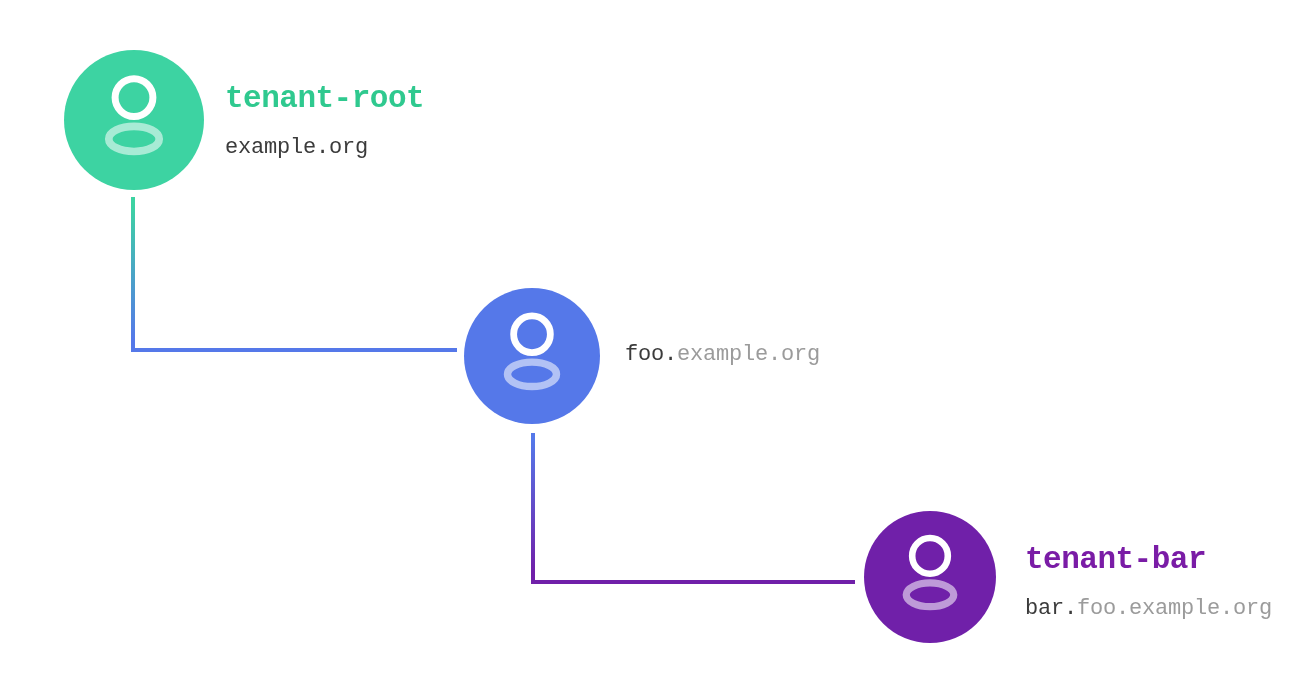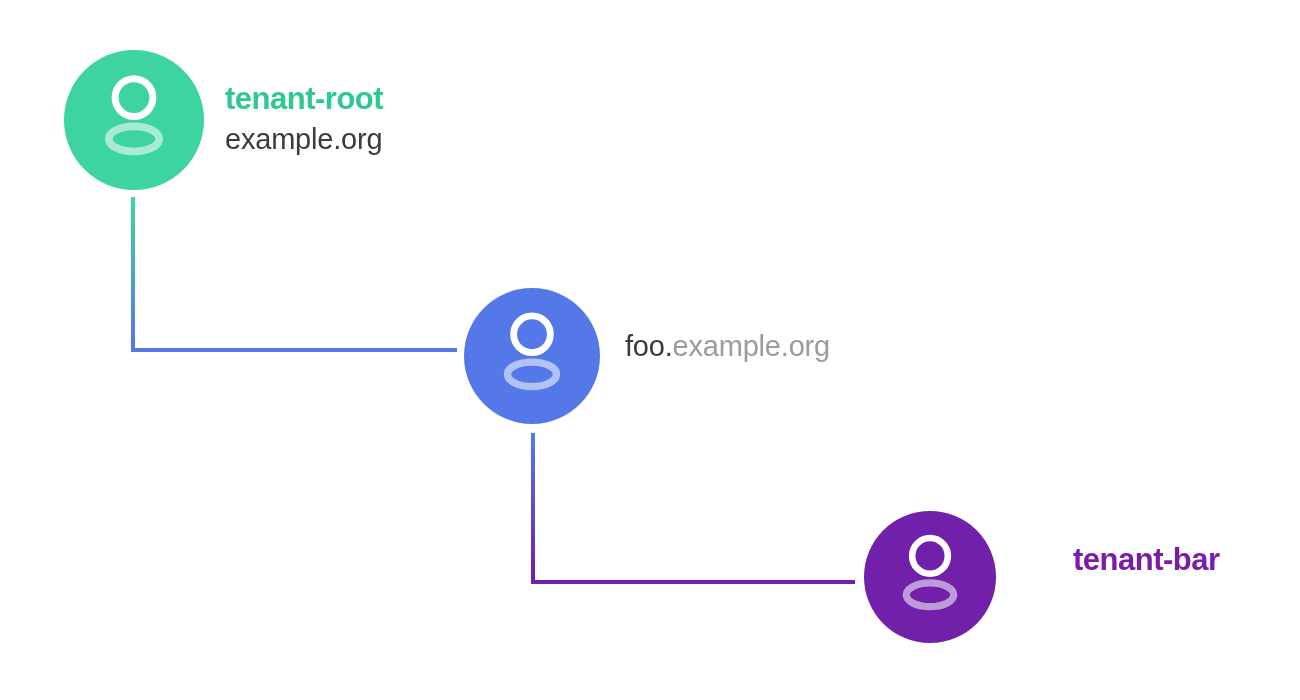--- a/index.html
+++ b/index.html
@@ -1,21 +1,21 @@
 <!DOCTYPE html>
 <html style="--background: #ffffff; --green: #3DD3A2; --blue: #5578E9; --purple: #7020A9; --title_green: #2FC98F; --title_blue: #5577E8; --title_purple: #7A1CA6; --domain_dark: #3B3B3B; --domain_gray: #9B9B9B; --icon_head: #FFFFFF; --icon_body: rgba(255,255,255,0.55);"><head>
 <meta charset="utf-8">
 <style>
   html, body { margin: 0; padding: 0; }
   .stage {
     position: relative;
     width: 1300px;
     height: 700px;
     background: var(--background, #ffffff);
-    font-family: Liberation Sans, sans-serif;
+    font-family: Liberation Mono, monospace;
     overflow: hidden;
   }
   .connector { position: absolute; }
   .c1v {
     left: 131px; top: 197px; width: 4px; height: 155px;
     background: linear-gradient(to bottom, var(--green) 5%, var(--blue) 92%);
   }
   .c1h {
     left: 131px; top: 348px; width: 326px; height: 4px;
     background: var(--blue);
@@ -46,23 +46,23 @@
   .labels {
     position: absolute; left: 161px; top: 33px;
     white-space: nowrap;
   }
   .title {
     font-size: 31px; font-weight: 700; line-height: 1;
     letter-spacing: -0.5px;
   }
   .n1 .title { color: var(--title_green);  }
   .n2 .title { color: var(--title_blue);   }
-  .n3 .title { color: var(--title_purple); margin-left: 48px; }
+  .n3 .title { color: var(--title_purple); }
   .domain {
-    margin-top: 11px; font-size: 29px; line-height: 1;
+    margin-top: 23px; font-size: 22px; line-height: 1;
     letter-spacing: -0.2px;
   }
   .dom-dark { color: var(--domain_dark); }
   .dom-gray { color: var(--domain_gray); }
 </style>
 </head>
 <body>
 
 <div class="stage">
 
@@ -98,16 +98,17 @@
 
   <div class="node n3">
     <div class="circle">
       <svg viewBox="0 0 100 100" aria-hidden="true">
         <circle class="icon-head" cx="50" cy="34" r="13.5" stroke-width="5"></circle>
         <ellipse class="icon-body" cx="50" cy="63.5" rx="18" ry="9" stroke-width="5.5"></ellipse>
       </svg>
     </div>
     <div class="labels">
       <div class="title">tenant-bar</div>
+      <div class="domain"><span class="dom-dark">bar.</span><span class="dom-gray">foo.example.org</span></div>
     </div>
   </div>
 
 </div>
 
 </body></html>

